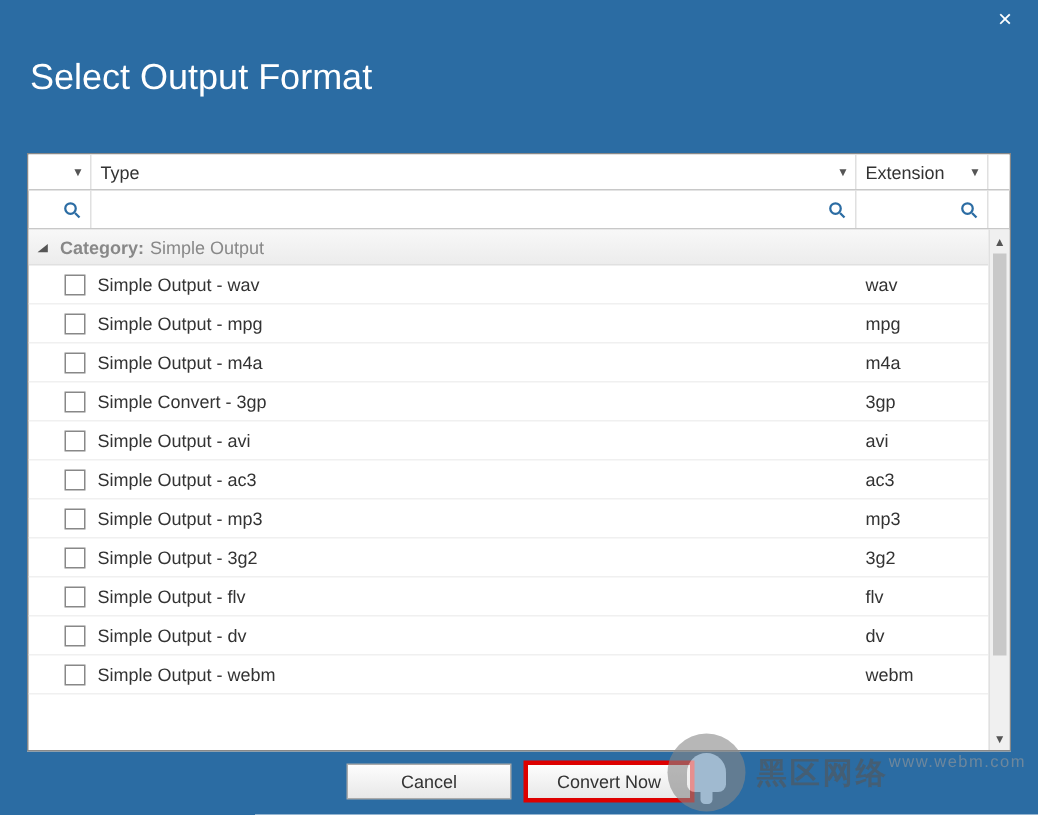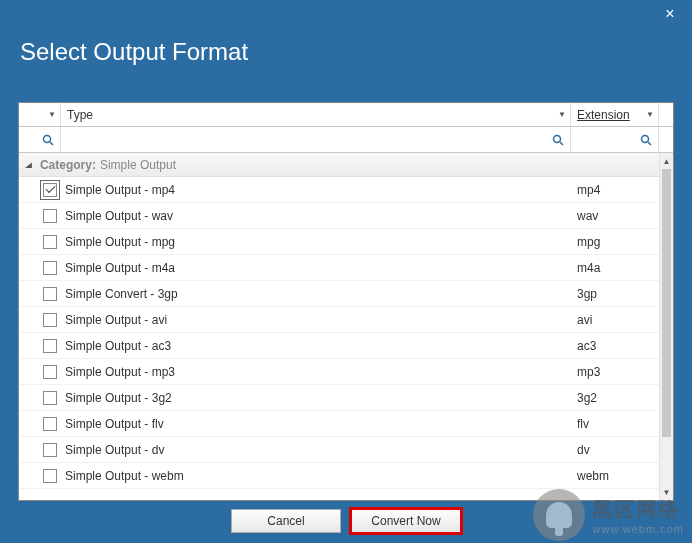--- a/index.html
+++ b/index.html
@@ -55,21 +55,21 @@
   position: relative;
 }
 .col-h .drop {
   position: absolute;
   right: 4px;
   font-size: 8px;
   color: #555;
 }
 .col-h0 { width: 42px; justify-content: flex-end; padding-right: 14px; }
 .col-h1 { flex: 1; }
-.col-h2 { width: 88px; text-decoration: underline; }
+.col-h2 { width: 88px; }
 .col-h3 { width: 14px; border-right: none; }
 .filter-row {
   display: flex;
   height: 26px;
   border-bottom: 1px solid #c8c8c8;
 }
 .filter-cell {
   border-right: 1px solid #e0e0e0;
   display: flex;
   align-items: center;
@@ -234,21 +234,21 @@
 .wm-mush::after {
   content: "";
   position: absolute;
   bottom: -8px;
   left: 9px;
   width: 8px;
   height: 12px;
   background: #eee;
   border-radius: 3px;
 }
-.wm-text { display: flex; flex-direction: column; }
+.wm-text { display: flex; flex-direction: row; }
 .wm-cn { font-size: 20px; font-weight: bold; color: #555; letter-spacing: 2px; }
 .wm-en { font-size: 11px; color: #999; letter-spacing: 1px; }
 </style>
 </head>
 <body>
 
 <div class="title-bar">
   <div class="close-x">×</div>
 </div>
 
@@ -296,27 +296,20 @@
   <div class="list-area">
     <div class="rows">
       <div class="category-row">
         <span class="cat-arrow">◢</span>
         <span class="cat-label">Category:</span>
         <span>Simple Output</span>
       </div>
       <div id="rows-target">
           <div class="row">
             <div class="cb-cell">
-              <div class="checkbox checked"></div>
-            </div>
-            <div class="type-cell">Simple Output - mp4</div>
-            <div class="ext-cell">mp4</div>
-          </div>
-          <div class="row">
-            <div class="cb-cell">
               <div class="checkbox"></div>
             </div>
             <div class="type-cell">Simple Output - wav</div>
             <div class="ext-cell">wav</div>
           </div>
           <div class="row">
             <div class="cb-cell">
               <div class="checkbox"></div>
             </div>
             <div class="type-cell">Simple Output - mpg</div>

